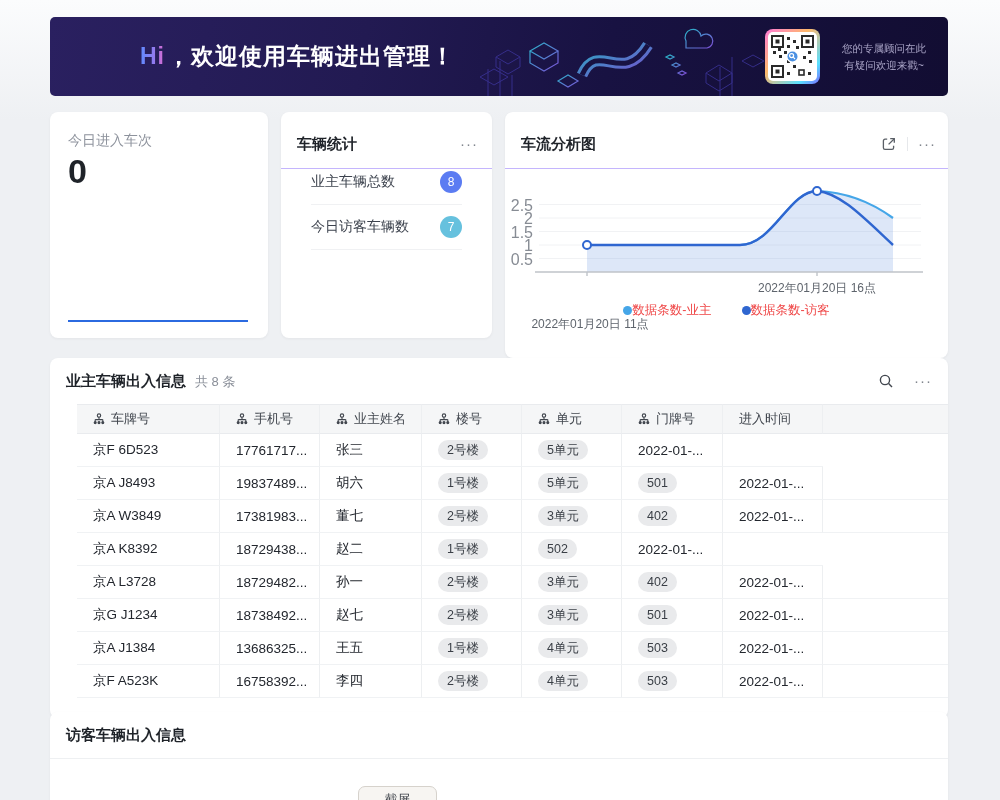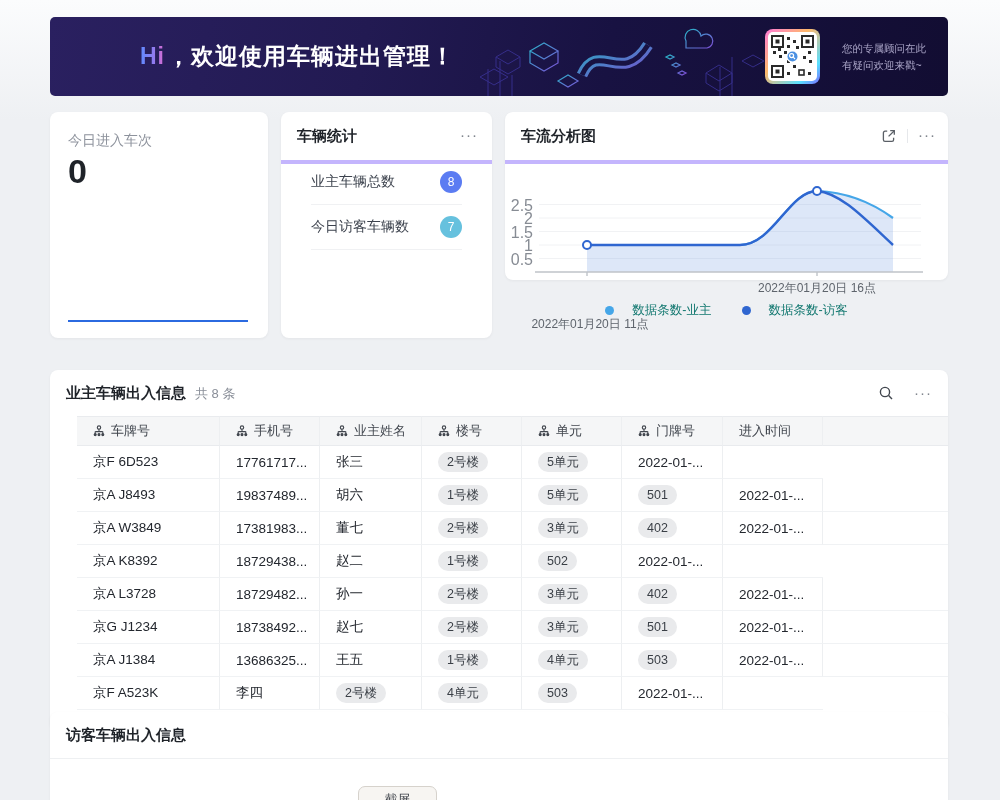--- a/index.html
+++ b/index.html
@@ -5,53 +5,53 @@
   html,body{margin:0;padding:0;}
   body{
     width:1000px;height:800px;overflow:hidden;position:relative;
     background:linear-gradient(#fbfcfd 0px,#eef0f3 120px);
     font-family:"Liberation Sans","DejaVu Sans",sans-serif;
     color:#1f2329;
   }
   .card{position:absolute;background:#fff;border-radius:8px;box-shadow:0 1px 3px rgba(31,35,41,.05);}
   
   .banner{position:absolute;left:50px;top:17px;width:898px;height:79px;border-radius:5px;overflow:hidden;
-    background:linear-gradient(100deg,#2a2060 0%,#221a52 35%,#181242 62%,#120d32 100%);}
+    background:linear-gradient(100deg,#2a2060 0%,#221a52 35%,#181242 62%,#120d32 100%);text-align:center;}
   .banner-title{position:absolute;left:90px;top:0;height:79px;line-height:79px;
     font-size:23px;font-weight:bold;color:#fff;letter-spacing:1px;}
   .banner-title .hi{background:linear-gradient(90deg,#5f8bff 0%,#8f7bf0 55%,#e06ad0 100%);
     -webkit-background-clip:text;background-clip:text;color:transparent;margin-right:2px;}
   .banner-deco{position:absolute;left:420px;top:0;}
   .qr-wrap{position:absolute;left:715px;top:12px;width:55px;height:55px;border-radius:8px;padding:3px;
     background:linear-gradient(135deg,#ff7ad9,#ffb86b 40%,#59e0ff 80%,#7a6bff);box-sizing:border-box;}
   .qr-inner{width:49px;height:49px;border-radius:5px;background:#fff;display:flex;align-items:center;justify-content:center;}
   .qr-caption{position:absolute;left:792px;top:23px;font-size:10.5px;line-height:17px;color:#a9a4c6;}
   
   .stat-label{position:absolute;left:18px;top:20px;font-size:14px;color:#8d929c;}
   .stat-value{position:absolute;left:18px;top:40px;font-size:34px;font-weight:600;color:#1f2329;}
   .stat-underline{position:absolute;left:18px;right:20px;bottom:16px;height:2px;background:#2b6ae0;}
   
-  .card-head{position:absolute;left:0;right:0;top:0;height:48px;border-bottom:4px solid #c4b5fd;font-family:Liberation Serif, serif;}
+  .card-head{position:absolute;left:0;right:0;top:8px;height:48px;border-bottom:1px solid #c4b5fd;}
   .card-title{position:absolute;left:16px;top:0;line-height:48px;font-size:15px;font-weight:bold;color:#1f2329;}
   .more-btn{position:absolute;right:14px;top:0;line-height:48px;font-size:15px;color:#81868e;letter-spacing:1px;cursor:pointer;}
   
   .stats-rows{position:absolute;left:0;right:0;top:48px;}
   .stats-row{position:relative;height:44px;margin:0 30px;border-bottom:1px solid #f0f1f3;
     display:flex;align-items:center;justify-content:space-between;}
   .stats-row-label{font-size:14px;color:#3c424d;}
   .stat-badge{width:22px;height:22px;border-radius:50%;color:#fff;font-size:12px;
     display:flex;align-items:center;justify-content:center;}
   
   .head-tools{position:absolute;right:12px;top:0;height:48px;display:flex;align-items:center;gap:10px;}
   .tool-divider{width:1px;height:14px;background:#e6e8eb;}
   .chart-plot{position:absolute;left:0;top:52px;width:443px;height:120px;}
   .ytick{position:absolute;left:0;width:28px;text-align:right;font-size:16px;color:#878c94;}
   .xlabel{position:absolute;top:116px;transform:translateX(-50%);font-size:12px;color:#5e646c;white-space:nowrap;}
   .legend{position:absolute;left:0;right:0;top:190px;display:flex;justify-content:center;gap:30px;}
-  .legend-item{display:flex;align-items:center;gap:18px;font-size:12.5px;color:#0f766e;}
+  .legend-item{display:flex;align-items:center;gap:0;font-size:12.5px;color:#ef4444;}
   .legend-dot{width:9px;height:9px;border-radius:50%;}
   
   .table-titlebar{position:absolute;left:0;right:0;top:0;height:46px;}
   .table-title{position:absolute;left:16px;line-height:46px;font-size:15px;font-weight:bold;color:#1f2329;}
   .table-count{font-weight:normal;font-size:13px;color:#8a8f99;margin-left:9px;}
   .table-tools{position:absolute;right:16px;top:0;height:46px;display:flex;align-items:center;gap:20px;}
   .grid-table{position:absolute;left:0;right:0;top:46px;padding-left:27px;}
   .t-row{display:grid;grid-template-columns:143px 100px 102px 100px 100px 101px 100px 1fr;}
   .th{height:30px;background:#f5f6f7;border-top:1px solid #e9ebee;border-bottom:1px solid #e9ebee;
     display:flex;align-items:center;gap:6px;padding-left:16px;box-sizing:border-box;
@@ -155,21 +155,21 @@
         <div class="stats-row-label">业主车辆总数</div>
         <div class="stat-badge" style="background: rgb(91, 124, 242);">8</div>
       </div>
       <div class="stats-row">
         <div class="stats-row-label">今日访客车辆数</div>
         <div class="stat-badge" style="background: rgb(102, 193, 222);">7</div>
       </div>
     </div>
 </div>
 
-<div class="card" style="left:505px;top:112px;width:443px;height:168px;">
+<div class="card" style="left:505px;top:112px;width:443px;height:246px;">
   <div class="card-head">
     <div class="card-title">车流分析图</div>
     <div class="head-tools">
       <span style="cursor:pointer;">
         <svg width="16" height="16" viewBox="0 0 16 16" fill="none" stroke="#5a5f66" stroke-width="1.3">
           <path d="M6.2 3.2 H4 a1.6 1.6 0 0 0 -1.6 1.6 v7 a1.6 1.6 0 0 0 1.6 1.6 h7 a1.6 1.6 0 0 0 1.6 -1.6 V9.8"></path>
           <path d="M7.6 8.4 L13.3 2.7"></path>
           <path d="M9.2 2.7 H13.3 V6.8"></path>
         </svg>
       </span>
@@ -216,21 +216,21 @@
         <div class="legend-dot" style="background: rgb(69, 166, 232);"></div>
         <div>数据条数-业主</div>
       </div>
       <div class="legend-item">
         <div class="legend-dot" style="background: rgb(47, 102, 208);"></div>
         <div>数据条数-访客</div>
       </div>
     </div>
 </div>
 
-<div class="card" style="left:50px;top:370px;width:898px;height:360px;overflow:hidden;">
+<div class="card" style="left:50px;top:358px;width:898px;height:360px;overflow:hidden;">
   <div class="table-titlebar">
     <div class="table-title">
       <span>业主车辆出入信息</span><span class="table-count">共 8 条</span>
     </div>
     <div class="table-tools">
       <span style="cursor:pointer;">
         <svg width="16" height="16" viewBox="0 0 16 16" fill="none" stroke="#41464e" stroke-width="1.4">
           <circle cx="7" cy="7" r="4.6"></circle>
             <line x1="10.6" y1="10.6" x2="14" y2="14"></line>
         </svg>
@@ -426,20 +426,21 @@
           <span class="pill">4单元</span>
         </div>
         <div class="td">
           <span class="pill">503</span>
         </div>
         <div class="td">2022-01-...</div>
         <div class="td"></div>
       </div>
       <div class="t-row">
         <div class="td">京F A523K</div>
+        <div class="td">16758392...</div>
         <div class="td">李四</div>
         <div class="td">
           <span class="pill">2号楼</span>
         </div>
         <div class="td">
           <span class="pill">4单元</span>
         </div>
         <div class="td">
           <span class="pill">503</span>
         </div>

